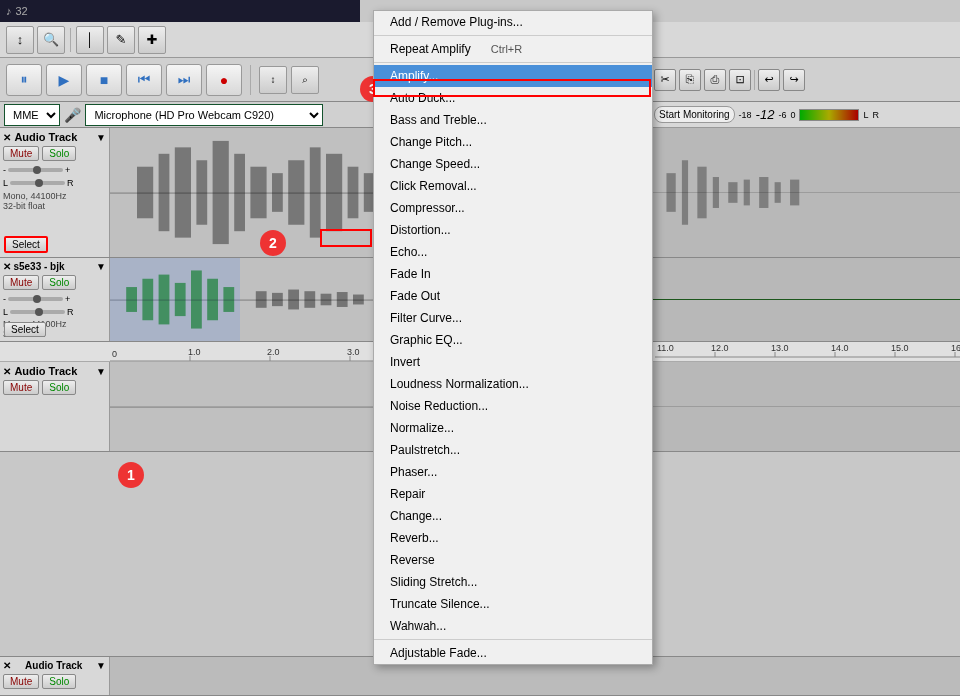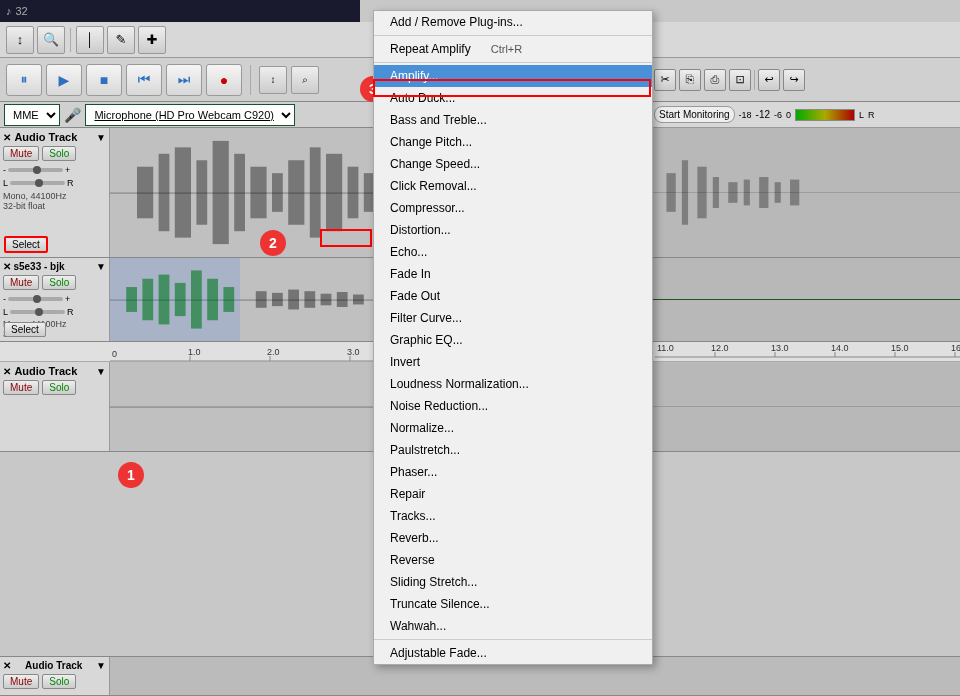--- a/index.html
+++ b/index.html
@@ -502,35 +502,35 @@
     <div style="width:1px;height:20px;background:#aaa;"></div>
     <div class="icon-btn">↩</div>
     <div class="icon-btn">↪</div>
   </div>
 
   <div id="devices-full">
     <select class="device-select">
       <option>MME</option>
     </select>
     <span class="mic-icon">🎤</span>
-    <select class="device-select" style="width:210px;text-decoration:underline;">
+    <select class="device-select" style="width:238px;">
       <option>Microphone (HD Pro Webcam C920)</option>
     </select>
   </div>
 
   <div id="right-devices">
     <select class="device-select-sm" style="width:200px;">
       <option>Speakers (Realtek High Definiti</option>
     </select>
   </div>
 
   <div id="monitoring-bar">
     <span style="cursor:pointer;font-size:10px;padding:2px 4px;background:#eee;border:1px solid #999;border-radius:8px;">Start Monitoring</span>
     <span style="font-size:9px;">-18</span>
-    <span style="font-size:10px;">-12</span>
+    <span style="font-size:13px;font-style:italic;">-12</span>
     <span style="font-size:9px;">-6</span>
     <span style="font-size:9px;">0</span>
     <div class="meter-bar" style="width:60px;"></div>
     <span style="font-size:9px;">L</span>
     <span style="font-size:9px;">R</span>
   </div>
 
   <div id="ruler-full">
     <svg width="540" height="22" style="position:absolute;left:110px;top:0;">
       <line x1="0" y1="20" x2="540" y2="20" stroke="#888" stroke-width="1"></line>
@@ -836,21 +836,21 @@
     <div class="dropdown-item">
       <span>Paulstretch...</span>
     </div>
     <div class="dropdown-item">
       <span>Phaser...</span>
     </div>
     <div class="dropdown-item">
       <span>Repair</span>
     </div>
     <div class="dropdown-item">
-      <span>Tracks...</span>
+      <span>Change...</span>
     </div>
     <div class="dropdown-item">
       <span>Reverb...</span>
     </div>
     <div class="dropdown-item">
       <span>Reverse</span>
     </div>
     <div class="dropdown-item">
       <span>Sliding Stretch...</span>
     </div>

